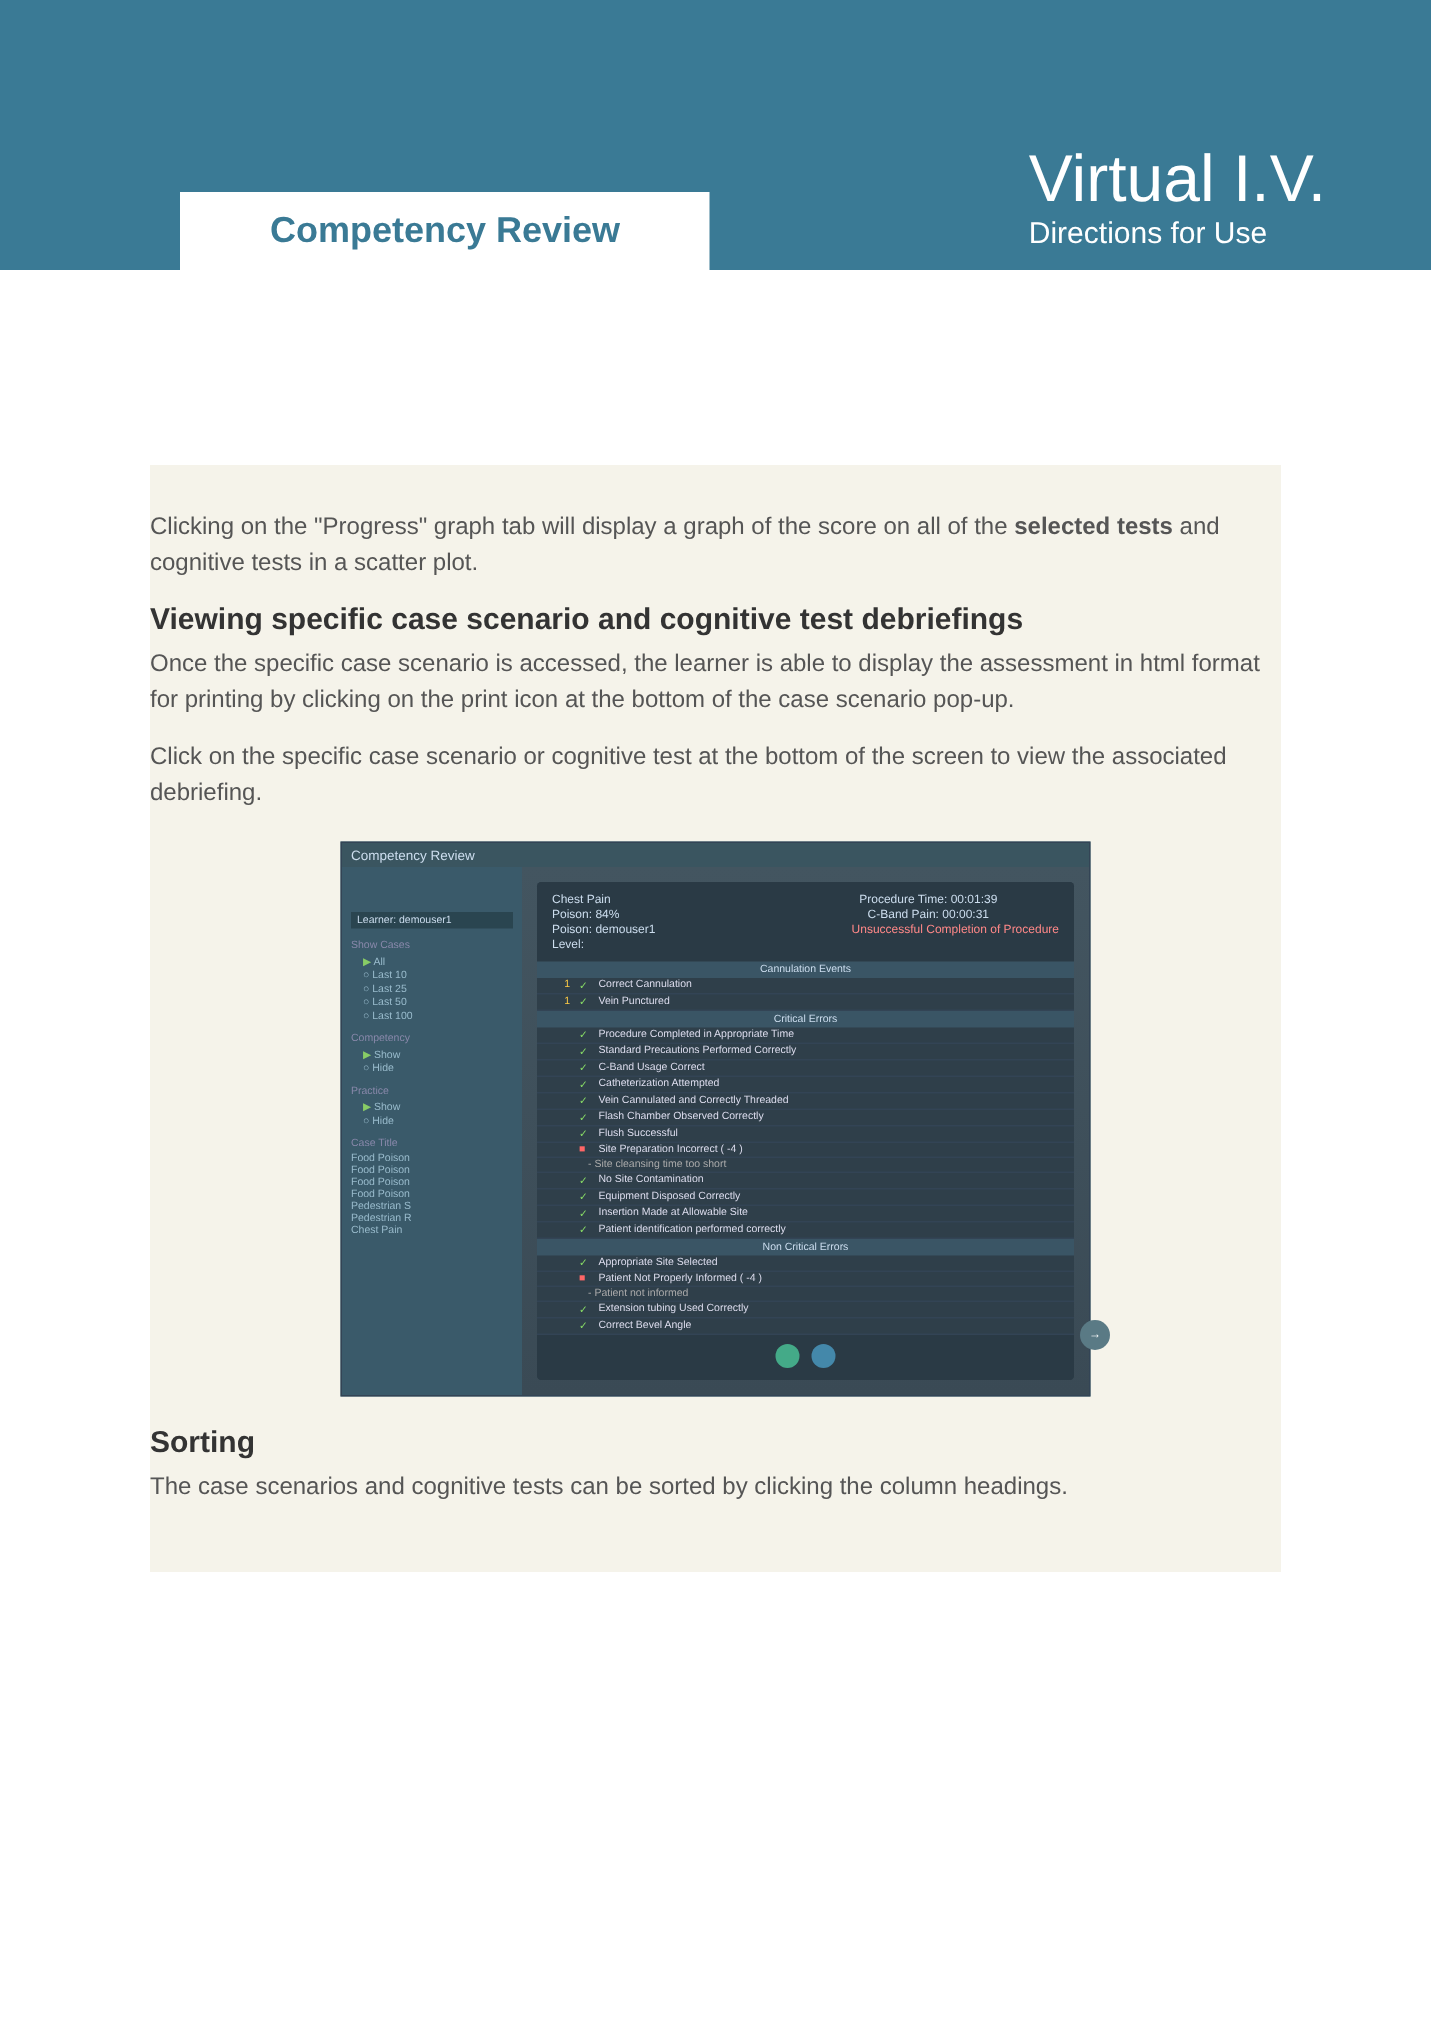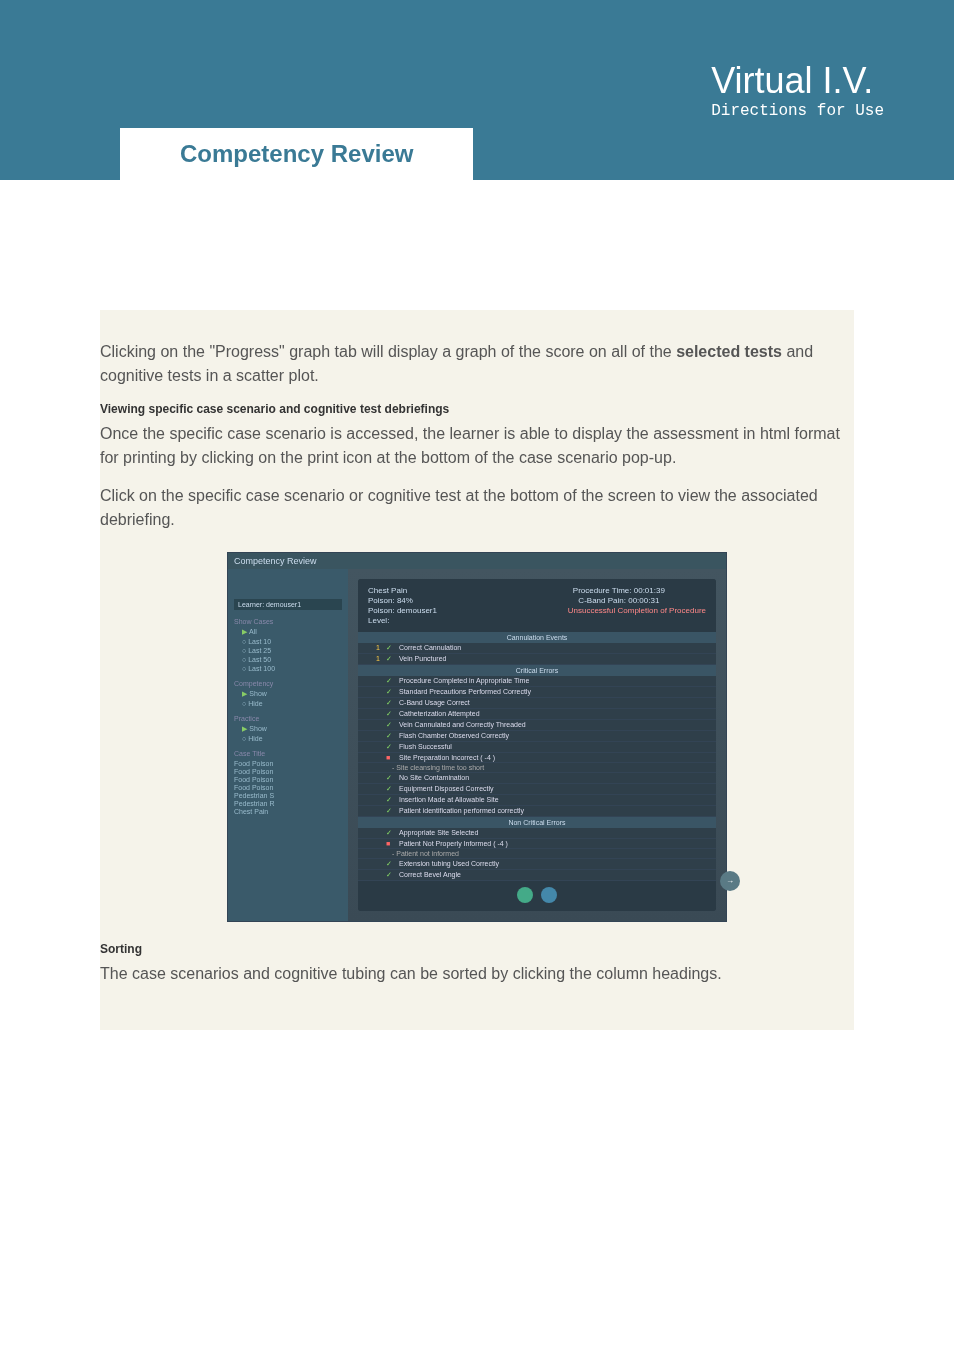--- a/index.html
+++ b/index.html
@@ -15,27 +15,28 @@
       position: relative;
     }
     .header-title {
       position: absolute;
       right: 70px;
       top: 60px;
       color: #fff;
       text-align: left;
     }
     .header-title h1 {
-      font-size: 36px;
+      font-size: 44px;
       font-weight: normal;
       font-family: 'Gill Sans', Arial, sans-serif;
+      margin-top: 35px;
     }
     .header-title p {
-      font-size: 16px;
-      font-family: Liberation Mono, monospace;
+      font-size: 20px;
+      font-family: Liberation Sans, sans-serif;
     }
     .tab {
       position: absolute;
       left: 120px;
       bottom: 0;
       background: #fff;
       padding: 12px 60px 12px 60px;
     }
     .tab h2 {
       color: #3a7a95;
@@ -53,21 +54,21 @@
     }
     .content p {
       color: #555;
       font-size: 16px;
       line-height: 1.5;
       margin-bottom: 14px;
       font-family: 'Gill Sans', Arial, sans-serif;
     }
     .content h3 {
       color: #333;
-      font-size: 12px;
+      font-size: 20px;
       font-weight: bold;
       margin-bottom: 6px;
       font-family: 'Gill Sans', Arial, sans-serif;
     }
     .bold { font-weight: bold; }
     .screenshot {
       width: 500px;
       margin: 20px auto;
       background: #5a7a85;
       border: 1px solid #345;
@@ -331,15 +332,15 @@
               <span class="btn check"></span>
               <span class="btn print"></span>
             </div>
           </div>
           <div class="ss-arrow">→</div>
         </div>
       </div>
     </div>
 
     <h3>Sorting</h3>
-    <p>The case scenarios and cognitive tubing can be sorted by clicking the column headings.</p>
+    <p>The case scenarios and cognitive tests can be sorted by clicking the column headings.</p>
   </div>
 </div>
 
 </body></html>

